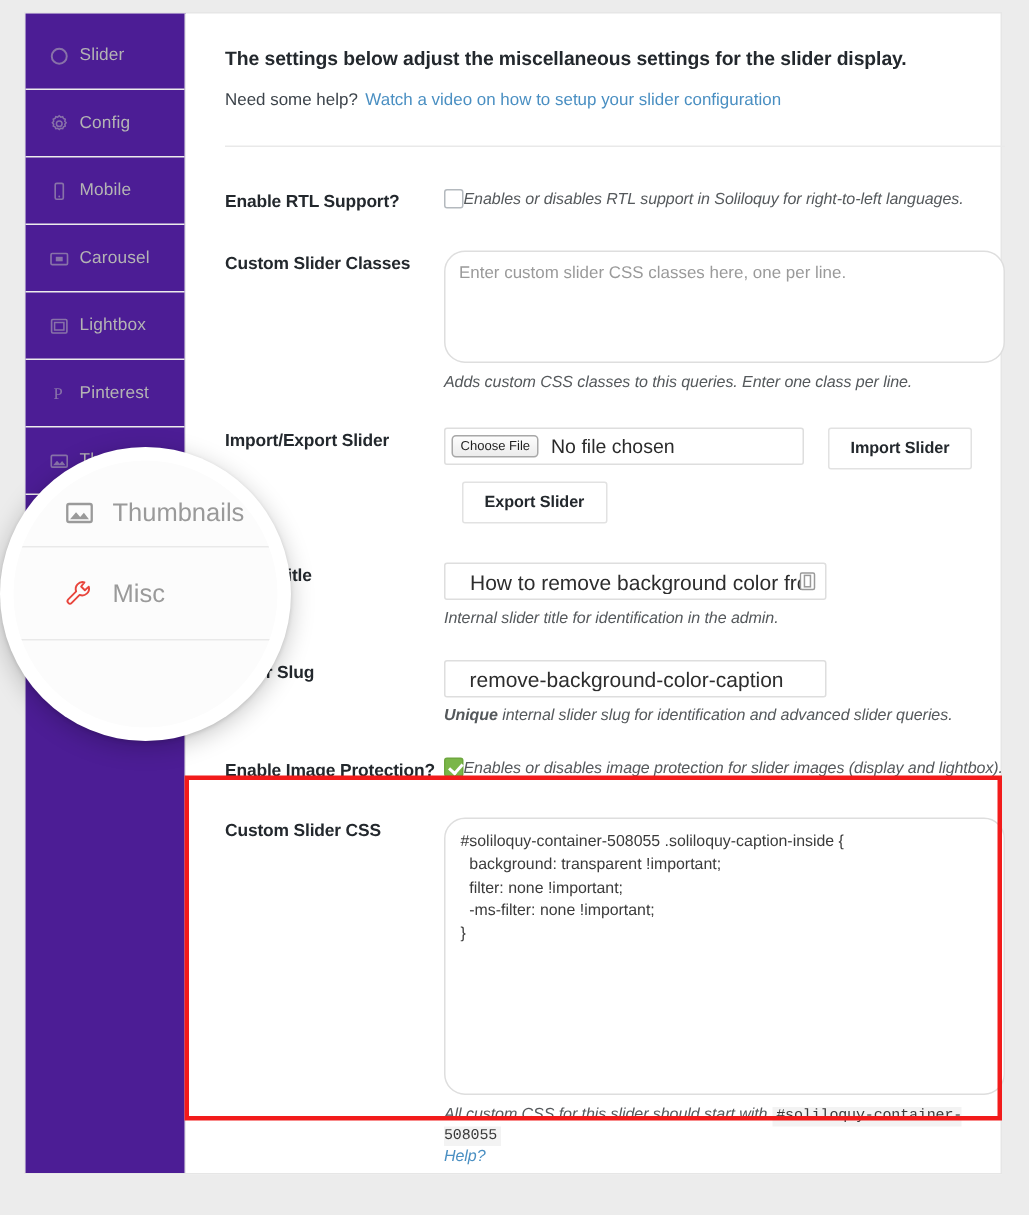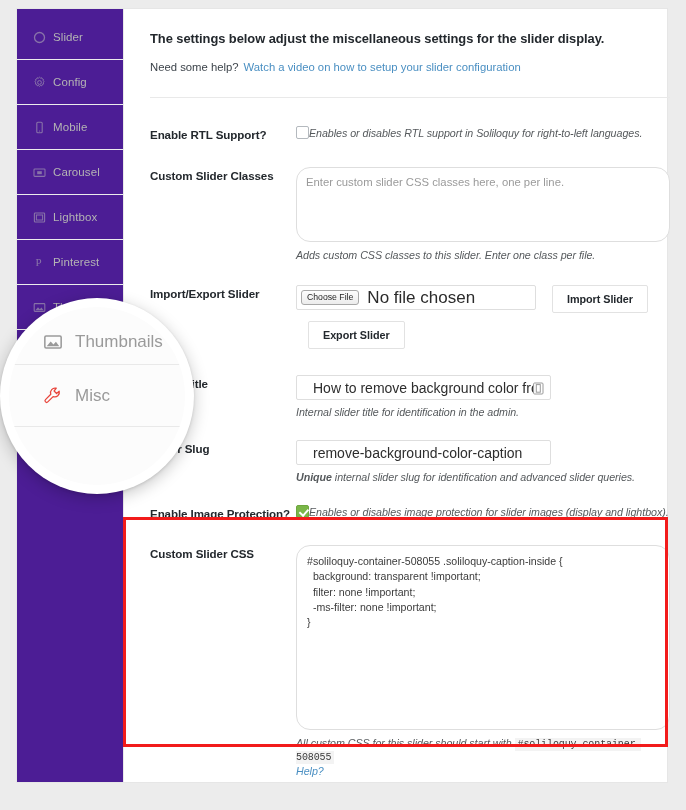--- a/index.html
+++ b/index.html
@@ -190,21 +190,21 @@
     font-size: 8.7px;
     color: #1f1f1f;
     border: 1px solid #a8a8a8;
     background: linear-gradient(#fdfdfd,#ececec);
     border-radius: 3px;
     padding: 2px 5px 2px 5px;
     line-height: 1.1;
     white-space: nowrap;
   }
   .nofile {
-    font-size: 17px;
+    font-size: 13px;
     color: #2b2b2b;
     margin-left: 8px;
   }
   .btn {
     display: inline-block;
     border: 1px solid #e2e2e2;
     background: #fff;
     border-radius: 2px;
     font-size: 10.8px;
     font-weight: bold;
@@ -372,21 +372,21 @@
             <span class="cbox"></span>
             <span class="desc">Enables or disables RTL support in Soliloquy for right-to-left languages.</span>
           </div>
         </div>
       </div>
 
       <div class="row" style="margin-top:26px;">
         <div class="row-label">Custom Slider Classes</div>
         <div class="row-field">
           <textarea class="ta ta-classes" placeholder="Enter custom slider CSS classes here, one per line." style=""></textarea>
-          <div class="desc" style="margin-top:7px;">Adds custom CSS classes to this slider. Enter one class per file.</div>
+          <div class="desc" style="margin-top:7px;">Adds custom CSS classes to this queries. Enter one class per line.</div>
         </div>
       </div>
 
       <div class="row" style="margin-top:24px;">
         <div class="row-label">Import/Export Slider</div>
         <div class="row-field">
           <div style="display:flex; align-items:flex-start; gap:16px;">
             <div class="filebox">
               <span class="choose-btn">Choose File</span>
               <span class="nofile">No file chosen</span>

